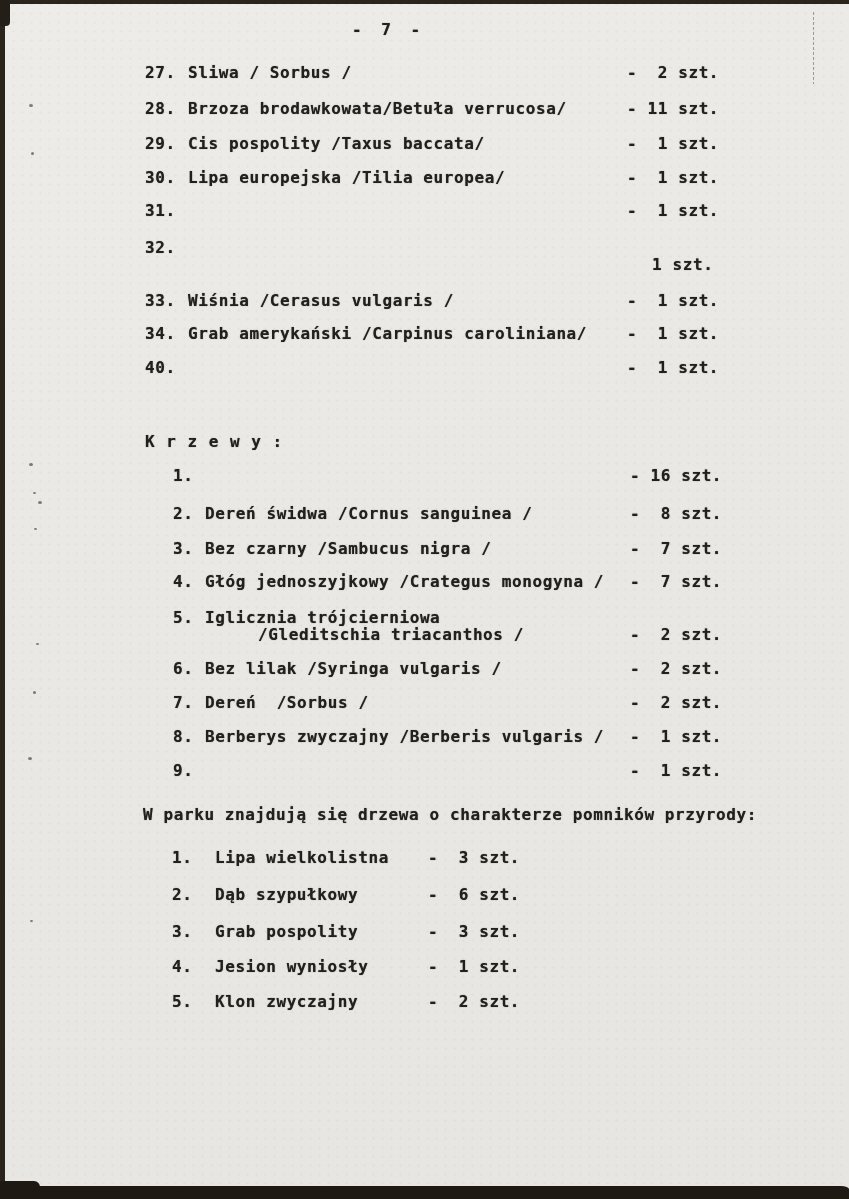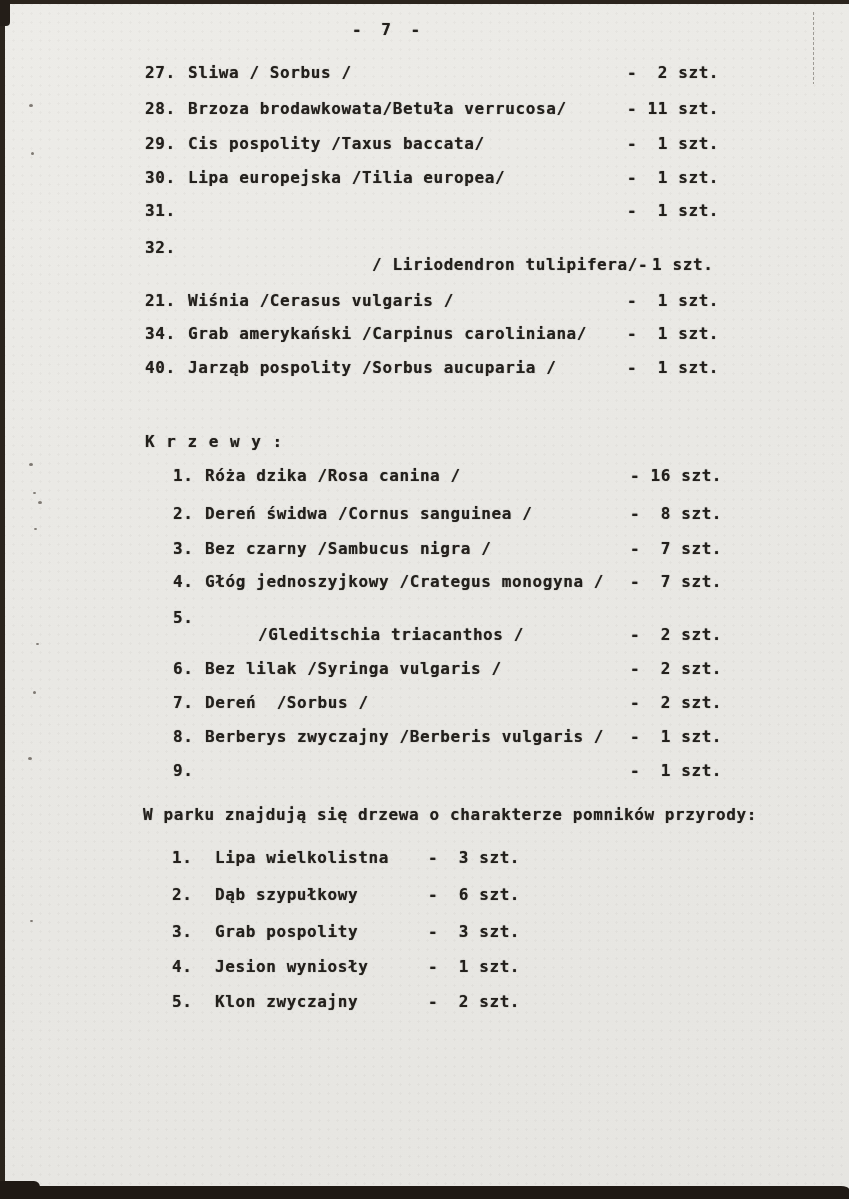--- a/index.html
+++ b/index.html
@@ -97,64 +97,62 @@
     <span class="num">30.</span>
     <span class="name">Lipa europejska /Tilia europea/</span>
     <span class="qty">-  1 szt.</span>
   </div>
   <div class="row trees ink" style="top:201px">
     <span class="num">31.</span>
     <span class="qty">-  1 szt.</span>
   </div>
   <div class="row trees ink" style="top:238px">
     <span class="num">32.</span>
-    <span class="name l2" style="left:372px">/ Liriodendron tulipifera/-</span>
     <span class="qty l2" style="left:652px">1 szt.</span>
   </div>
   <div class="row trees ink" style="top:291px">
-    <span class="num">21.</span>
+    <span class="num">33.</span>
     <span class="name">Wiśnia /Cerasus vulgaris /</span>
     <span class="qty">-  1 szt.</span>
   </div>
   <div class="row trees ink" style="top:324px">
     <span class="num">34.</span>
     <span class="name">Grab amerykański /Carpinus caroliniana/</span>
     <span class="qty">-  1 szt.</span>
   </div>
   <div class="row trees ink" style="top:358px">
     <span class="num">40.</span>
-    <span class="name">Jarząb pospolity /Sorbus aucuparia /</span>
     <span class="qty">-  1 szt.</span>
   </div>
 </div>
 
 <div class="ink heading" style="top:432px">K r z e w y :</div>
 <div>
   <div class="row shrubs ink" style="top:466px">
     <span class="num">1.</span>
-    <span class="name">Róża dzika /Rosa canina /</span>
     <span class="qty">- 16 szt.</span>
   </div>
   <div class="row shrubs ink" style="top:504px">
     <span class="num">2.</span>
     <span class="name">Dereń świdwa /Cornus sanguinea /</span>
     <span class="qty">-  8 szt.</span>
   </div>
   <div class="row shrubs ink" style="top:539px">
     <span class="num">3.</span>
     <span class="name">Bez czarny /Sambucus nigra /</span>
     <span class="qty">-  7 szt.</span>
   </div>
   <div class="row shrubs ink" style="top:572px">
     <span class="num">4.</span>
     <span class="name">Głóg jednoszyjkowy /Crategus monogyna /</span>
     <span class="qty">-  7 szt.</span>
   </div>
   <div class="row shrubs ink" style="top:608px">
     <span class="num">5.</span>
+    <span class="name">Iglicznia trójcierniowa</span>
     <span class="name l2" style="left:258px">/Gleditschia triacanthos /</span>
     <span class="qty l2">-  2 szt.</span>
   </div>
   <div class="row shrubs ink" style="top:659px">
     <span class="num">6.</span>
     <span class="name">Bez lilak /Syringa vulgaris /</span>
     <span class="qty">-  2 szt.</span>
   </div>
   <div class="row shrubs ink" style="top:693px">
     <span class="num">7.</span>

